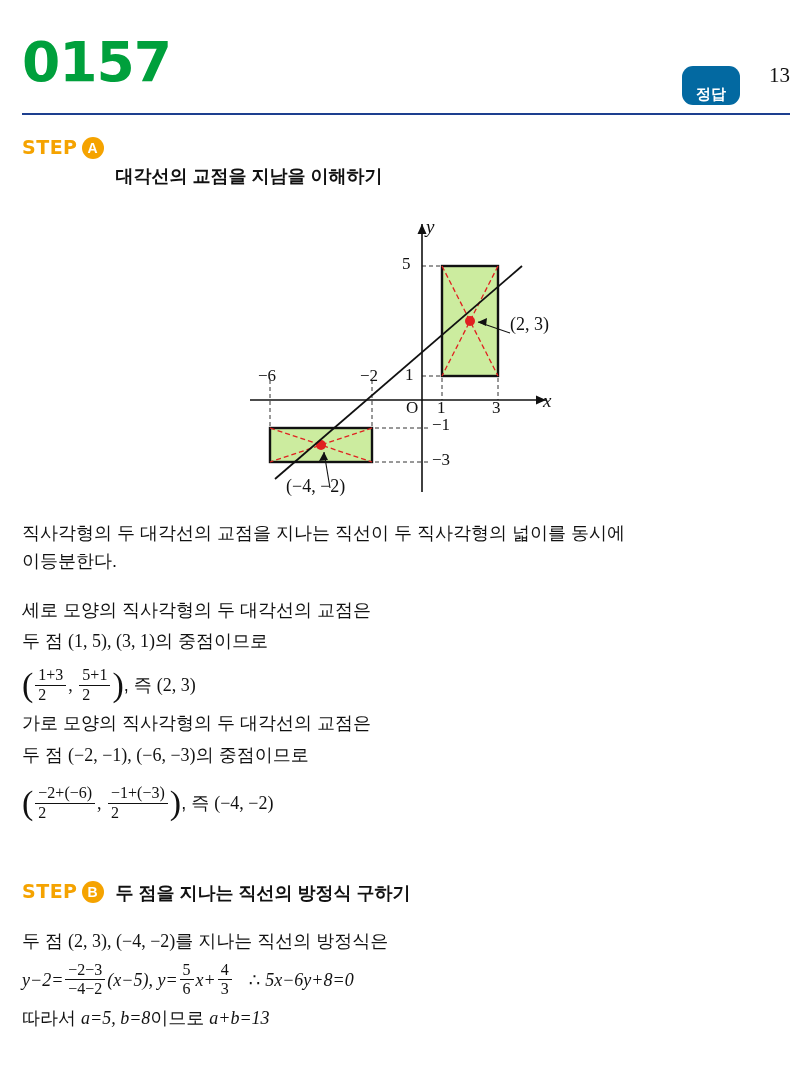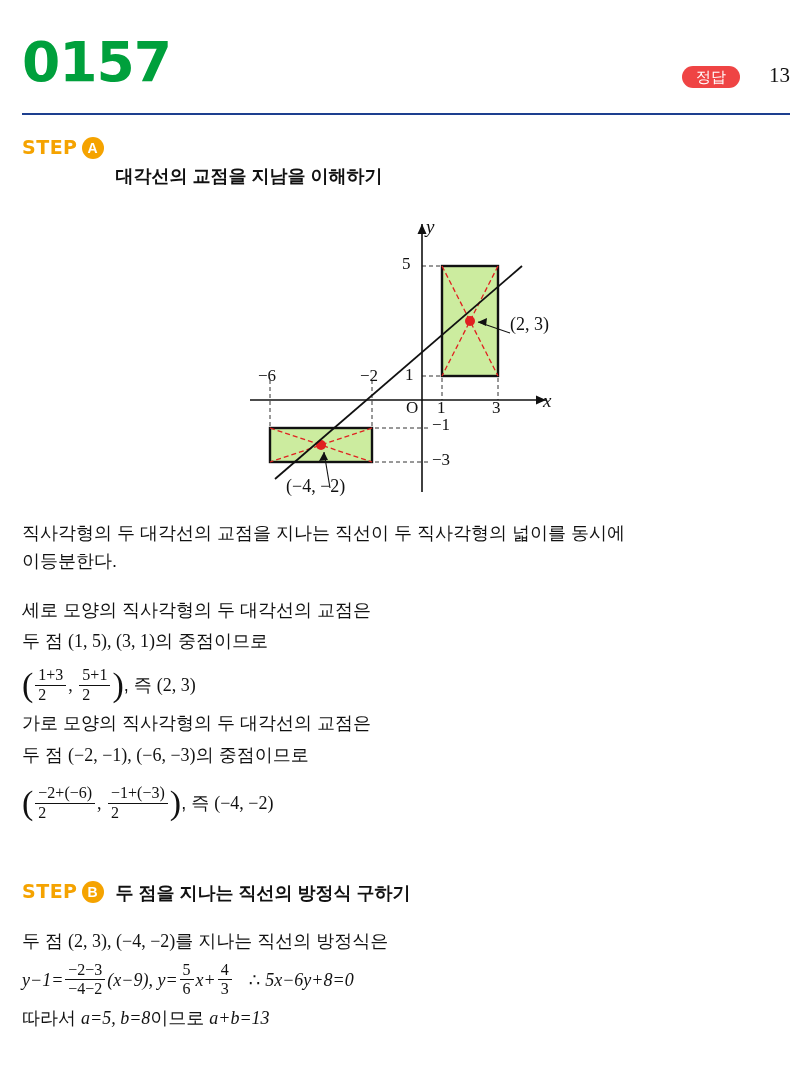--- a/index.html
+++ b/index.html
@@ -34,26 +34,26 @@
     font-size: 55px;
     font-weight: bold;
     color: #00a03c;
     letter-spacing: -1px;
     font-family: "DejaVu Sans", sans-serif;
   }
   .answer-pill {
     position: absolute;
     right: 72px;
     top: 66px;
-    background: #ef4444;
+    background: #0369a1;
     color: #ffffff;
     font-size: 15px;
-    font-weight: normal;
+    font-weight: bold;
     border-radius: 11px;
-    padding: 3px 14px 4px 14px;
+    padding: 20px 14px 4px 14px;
     line-height: 1;
   }
   .answer-value {
     position: absolute;
     right: 22px;
     top: 63px;
     font-size: 21px;
     color: #111;
     font-family: "Liberation Serif", serif;
   }
@@ -291,21 +291,21 @@
     <span class="step-badge">B</span>
     <span class="step-text">두 점을 지나는 직선의 방정식 구하기</span>
   </div>
 
   <div class="para" style="left:22px; top:928px; width:770px;">
     <span>두 점</span>
     <span class="mathn">(2, 3), (−4, −2)</span><span>를 지나는 직선의 방정식은</span>
   </div>
 
   <div class="para" style="left:22px; top:962px; width:770px;">
-    <span class="math">y−1=</span><span class="frac"><span class="num">−2−3</span><span class="den">−4−2</span></span><span class="math">(x−9),  y=</span><span class="frac"><span class="num">5</span><span class="den">6</span></span><span class="math">x+</span><span class="frac"><span class="num">4</span><span class="den">3</span></span>
+    <span class="math">y−2=</span><span class="frac"><span class="num">−2−3</span><span class="den">−4−2</span></span><span class="math">(x−5),  y=</span><span class="frac"><span class="num">5</span><span class="den">6</span></span><span class="math">x+</span><span class="frac"><span class="num">4</span><span class="den">3</span></span>
     &nbsp;&nbsp;<span class="mathn">∴</span>
     <span class="math">5x−6y+8=0</span>
   </div>
 
   <div class="para" style="left:22px; top:1005px; width:770px;">
     <span>따라서</span>
     <span class="math">a=5, b=8</span><span>이므로</span>
     <span class="math">a+b=13</span>
   </div>
 

